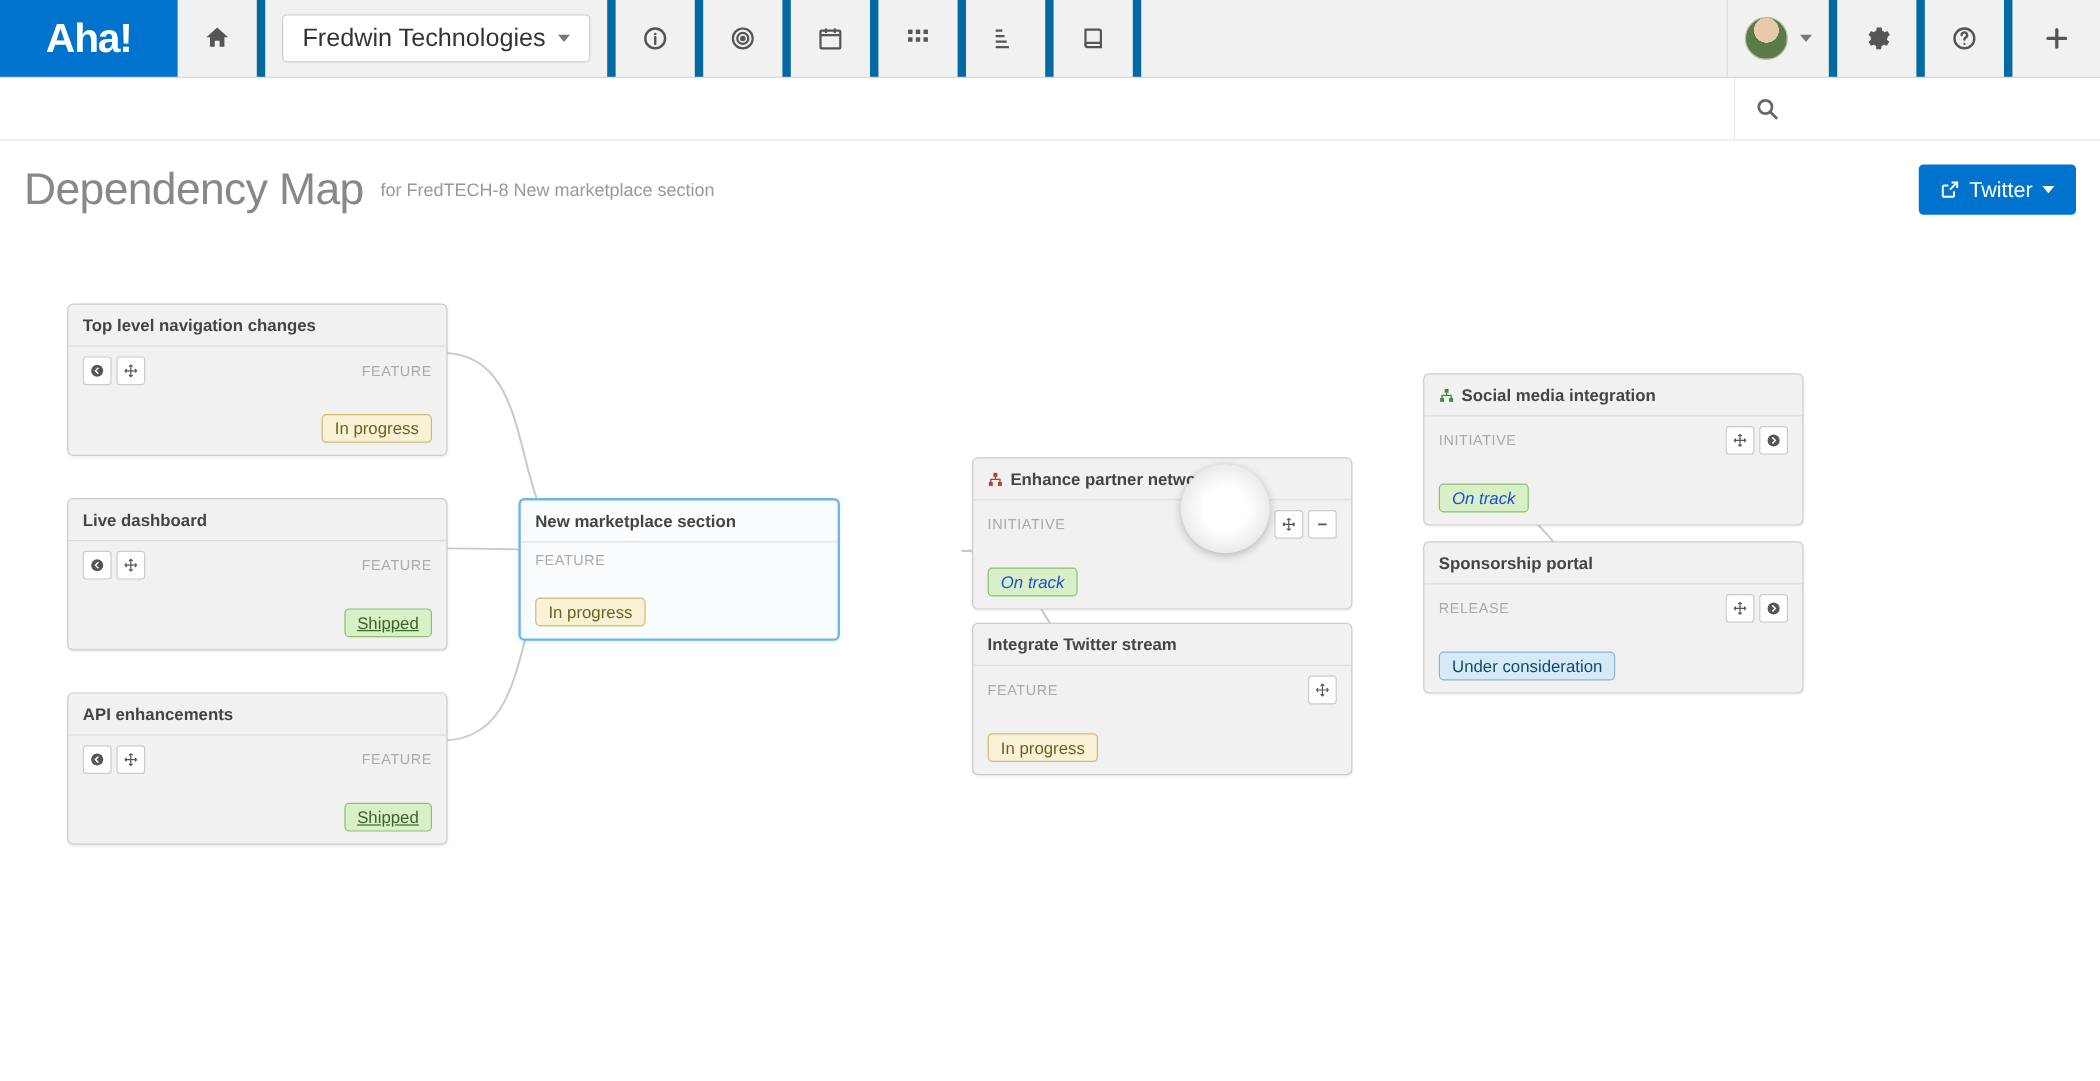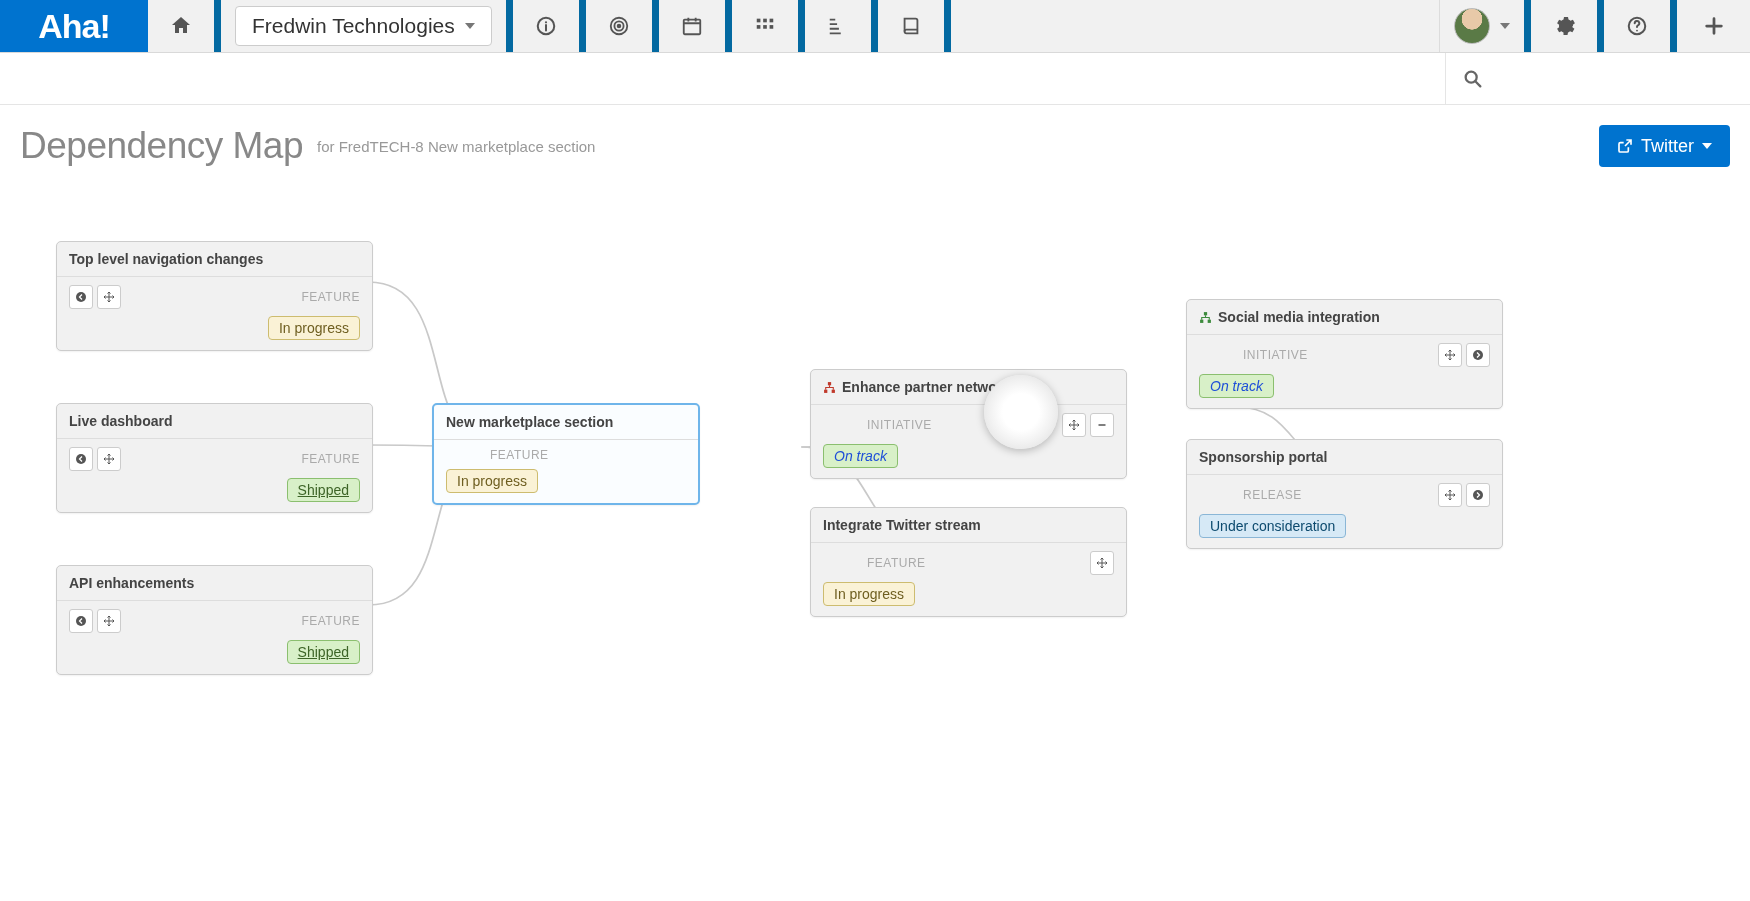--- a/index.html
+++ b/index.html
@@ -1,20 +1,20 @@
 <!DOCTYPE html>
 <html><head>
 <meta charset="utf-8">
 <style>
   html,body{margin:0;padding:0;font-family:"Helvetica Neue",Helvetica,Arial,sans-serif;background:#fff;color:#333;-webkit-font-smoothing:antialiased;}
   *{box-sizing:border-box;}
   svg{display:block;}
 
   
-  .navbar{height:53px;background:#f1f1f1;border-bottom:1px solid #d9d9d9;display:flex;align-items:stretch;}
+  .navbar{height:65px;background:#f1f1f1;border-bottom:1px solid #d9d9d9;display:flex;align-items:stretch;}
   .logo{width:148px;background:#0073cf;color:#fff;display:flex;align-items:center;justify-content:center;font-weight:700;font-size:34px;letter-spacing:-1px;}
   .nav-cell{display:flex;align-items:center;justify-content:center;border-right:7px solid #0369a1;min-width:73px;color:#555;cursor:pointer;}
   .nav-cell.wide{min-width:auto;padding:0 14px;}
   .workspace-btn{background:#fff;border:1px solid #ccc;border-radius:4px;height:40px;padding:0 16px;display:flex;align-items:center;gap:10px;font-size:21px;color:#333;cursor:pointer;}
   .nav-spacer{flex:1;}
   .avatar{width:36px;height:36px;border-radius:50%;background:radial-gradient(circle at 50% 30%,#e8c9a8 0 35%,#5a7a46 36% 100%);border:1px solid #bbb;}
   .caret{width:0;height:0;border-left:5px solid transparent;border-right:5px solid transparent;border-top:6px solid #777;display:inline-block;}
 
   
   .subbar{height:52px;border-bottom:1px solid #e5e5e5;display:flex;}
@@ -30,30 +30,30 @@
   .export-btn .caret{border-top-color:#fff;}
 
   
   .canvas{position:relative;height:600px;margin-top:50px;}
   .connectors{position:absolute;inset:0;pointer-events:none;}
   .node{position:absolute;width:317px;background:#f1f1f1;border:1px solid #ccc;border-radius:5px;box-shadow:0 1px 2px rgba(0,0,0,.06);}
   .node.focus{background:#fafdff;border:2px solid #6fb5ea;}
   .node-head{padding:9px 12px;font-weight:700;font-size:14px;color:#444;border-bottom:1px solid #ddd;display:flex;align-items:center;gap:6px;}
   .node-body{padding:8px 12px 10px;}
   .node-row{display:flex;align-items:center;justify-content:space-between;gap:8px;}
-  .type-label{font-size:12px;color:#aaa;letter-spacing:.5px;text-transform:uppercase;margin-left:44px;}
+  .type-label{font-size:12px;color:#aaa;letter-spacing:.5px;text-transform:uppercase;}
   .icon-btn{width:24px;height:24px;border:1px solid #ccc;border-radius:3px;background:#fff;display:inline-flex;align-items:center;justify-content:center;color:#555;cursor:pointer;}
   .icon-btn + .icon-btn{margin-left:4px;}
   .btns{display:flex;}
   .status{display:inline-block;font-size:14px;padding:2px 10px;border-radius:4px;border:1px solid;line-height:1.3;}
   .status.progress{background:#faf2d6;border-color:#cdbc6f;color:#6e5e20;}
   .status.shipped{background:#d8f0c8;border-color:#8bbf6f;color:#3d6427;text-decoration:underline;}
   .status.ontrack{background:#d8f0c8;border-color:#8bbf6f;color:#1d4ed8;font-style:italic;}
   .status.consider{background:#d6e9f6;border-color:#8ab6d6;color:#0c4a6e;}
-  .status-row{margin-top:7px;display:flex;justify-content:flex-end;}
+  .status-row{margin-top:24px;display:flex;justify-content:flex-end;}
   .status-row.left{justify-content:flex-start;}
 
   .hier-icon{color:#c0392b;display:inline-flex;}
   .hier-icon.green{color:#3d8b3d;}
 
   
   .cursor-bubble{position:absolute;width:74px;height:74px;border-radius:50%;background:radial-gradient(circle,#fff 0 35%,#f1f1f1 60%,#d8d8d8 100%);box-shadow:0 2px 8px rgba(0,0,0,.25);pointer-events:none;}
 </style>
 </head>
 <body>

